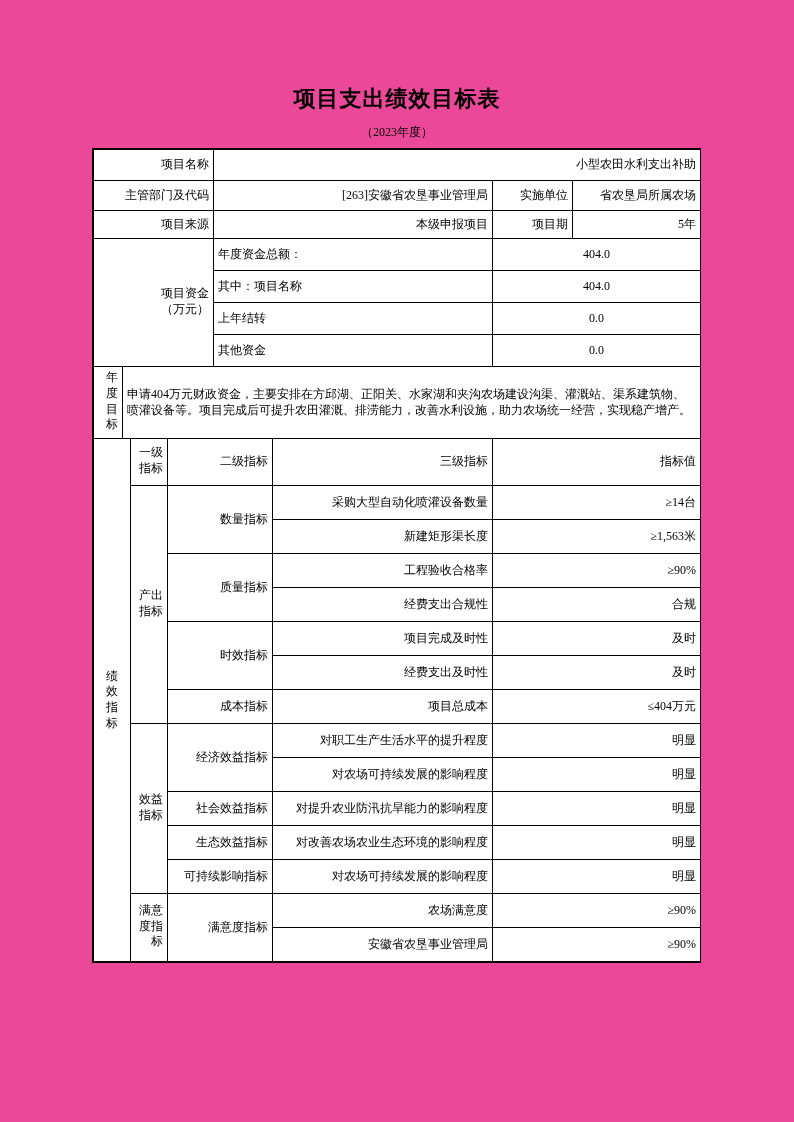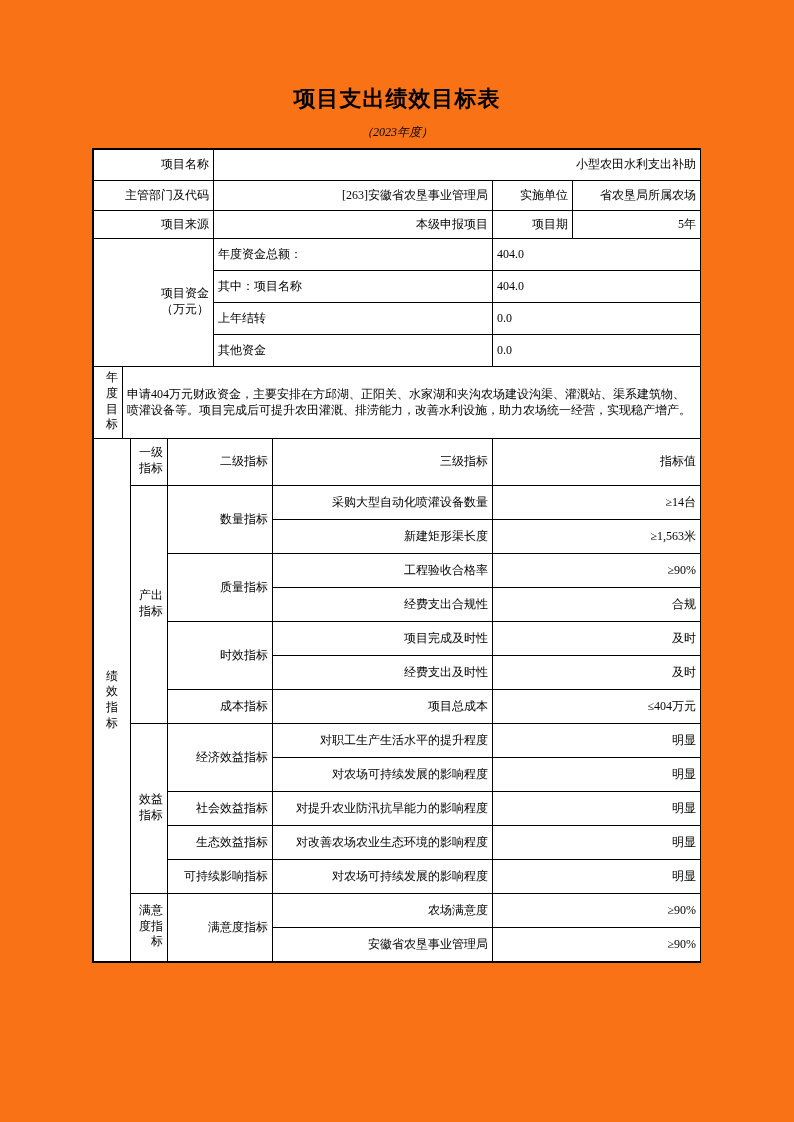--- a/index.html
+++ b/index.html
@@ -3,44 +3,44 @@
 <meta charset="utf-8">
 <style>
   html,body { margin:0; padding:0; background:#ffffff; }
   body {
     width:794px; height:1122px;
     font-family:"Liberation Serif","DejaVu Serif",serif;
     color:#000000;
   }
   .page {
     position:relative; width:794px; height:1122px;
-    background:#f97316; box-sizing:border-box; padding-top:84px;
+    background:#ec4899; box-sizing:border-box; padding-top:84px;
     overflow:hidden;
   }
   .doc-title {
     margin:0; text-align:center;
     font-size:22px; font-weight:bold; letter-spacing:1px;
   }
   .doc-subtitle {
-    margin-top:10px; text-align:center; font-size:12px;font-style:italic;
+    margin-top:10px; text-align:center; font-size:12px;
   }
   .tbl-wrap { margin:8px 0 0 93px; width:607px; outline:1px solid #000; }
   table.tbl {
     border-collapse:collapse; table-layout:fixed;
     width:607px; background:#fff;
   }
   table.tbl-perf { margin-top:-1px; }
   .tbl td {
     border:1px solid #000000;
     font-size:12px; line-height:1.3;
     padding:1px 4px; vertical-align:middle;
     overflow:hidden;
   }
   .c  { text-align:right; }
-  .r  { text-align:left; padding-right:7px; }
+  .r  { text-align:center; padding-right:7px; }
   .l  { text-align:left; padding-left:8px; }
   .ind{ padding-left:34px; }
   .pre{ white-space:pre-line; line-height:1.35;font-family:Liberation Mono, monospace; }
   .side-vert { white-space:pre-line; line-height:1.5; text-align:center; }
   .goal-text { text-align:left; padding:4px 9px; line-height:1.8; }
   .l3 { text-align:right; padding-left:5px; }
 </style>
 </head>
 <body>
 

